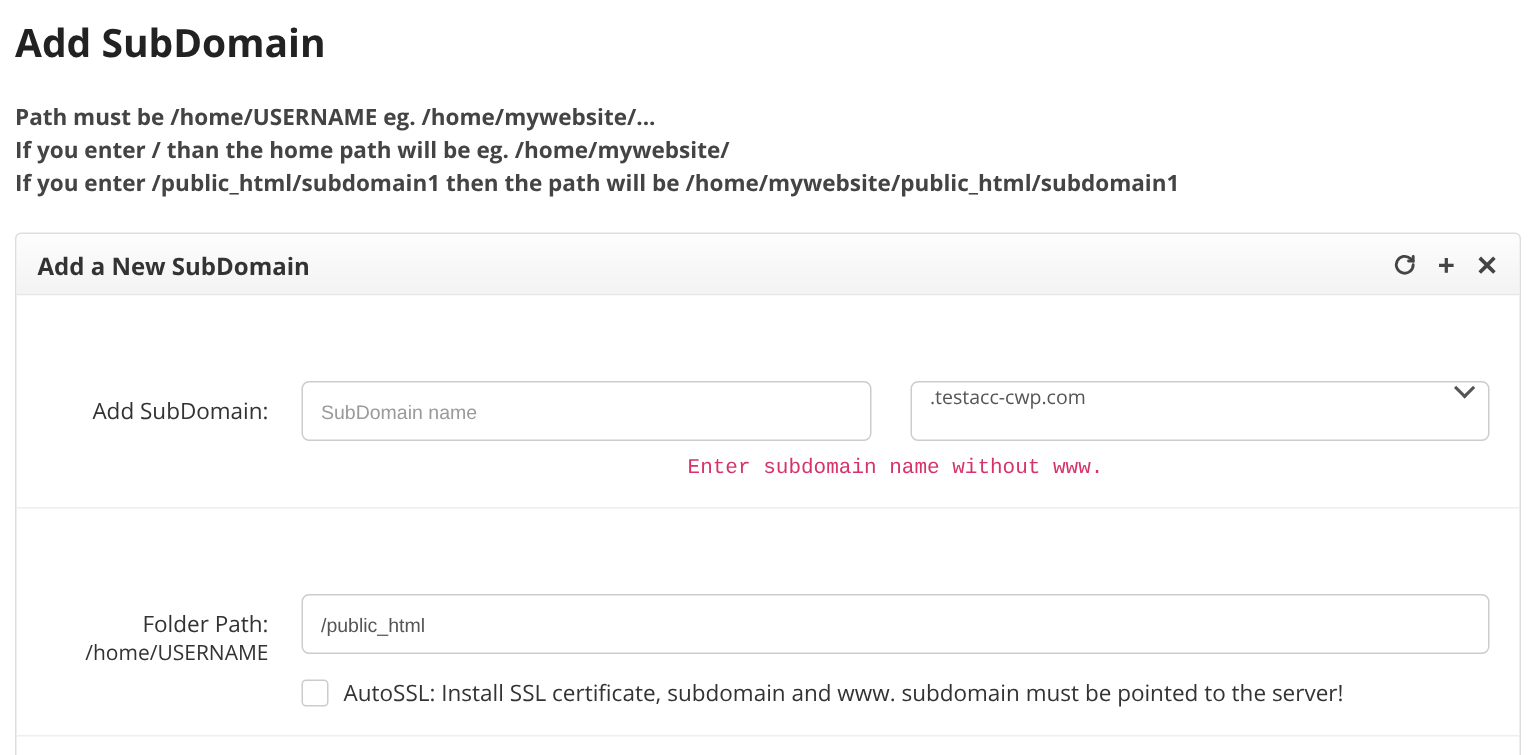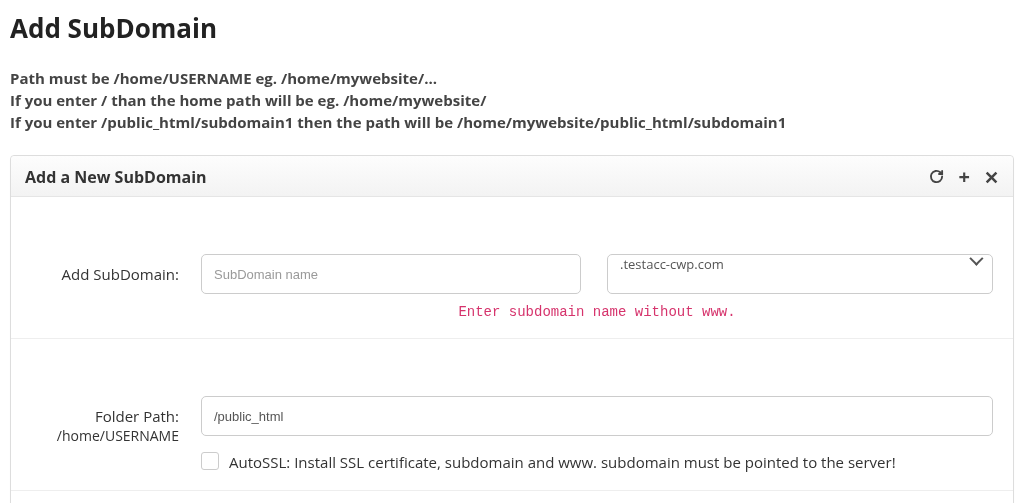--- a/index.html
+++ b/index.html
@@ -111,20 +111,21 @@
     .hint {
       margin-top: 10px;
       font-family: "Courier New", monospace;
       font-size: 14px;
       color: #d6336c;
       text-align: center;
     }
     .checkbox-row {
       margin-top: 16px;
       display: flex;
+      align-items: center;
       gap: 10px;
       font-size: 15px;
       color: #333;
     }
     .chk {
       width: 18px; height: 18px;
       border: 1px solid #ccc;
       border-radius: 3px;
       background: #fff;
       cursor: pointer;

